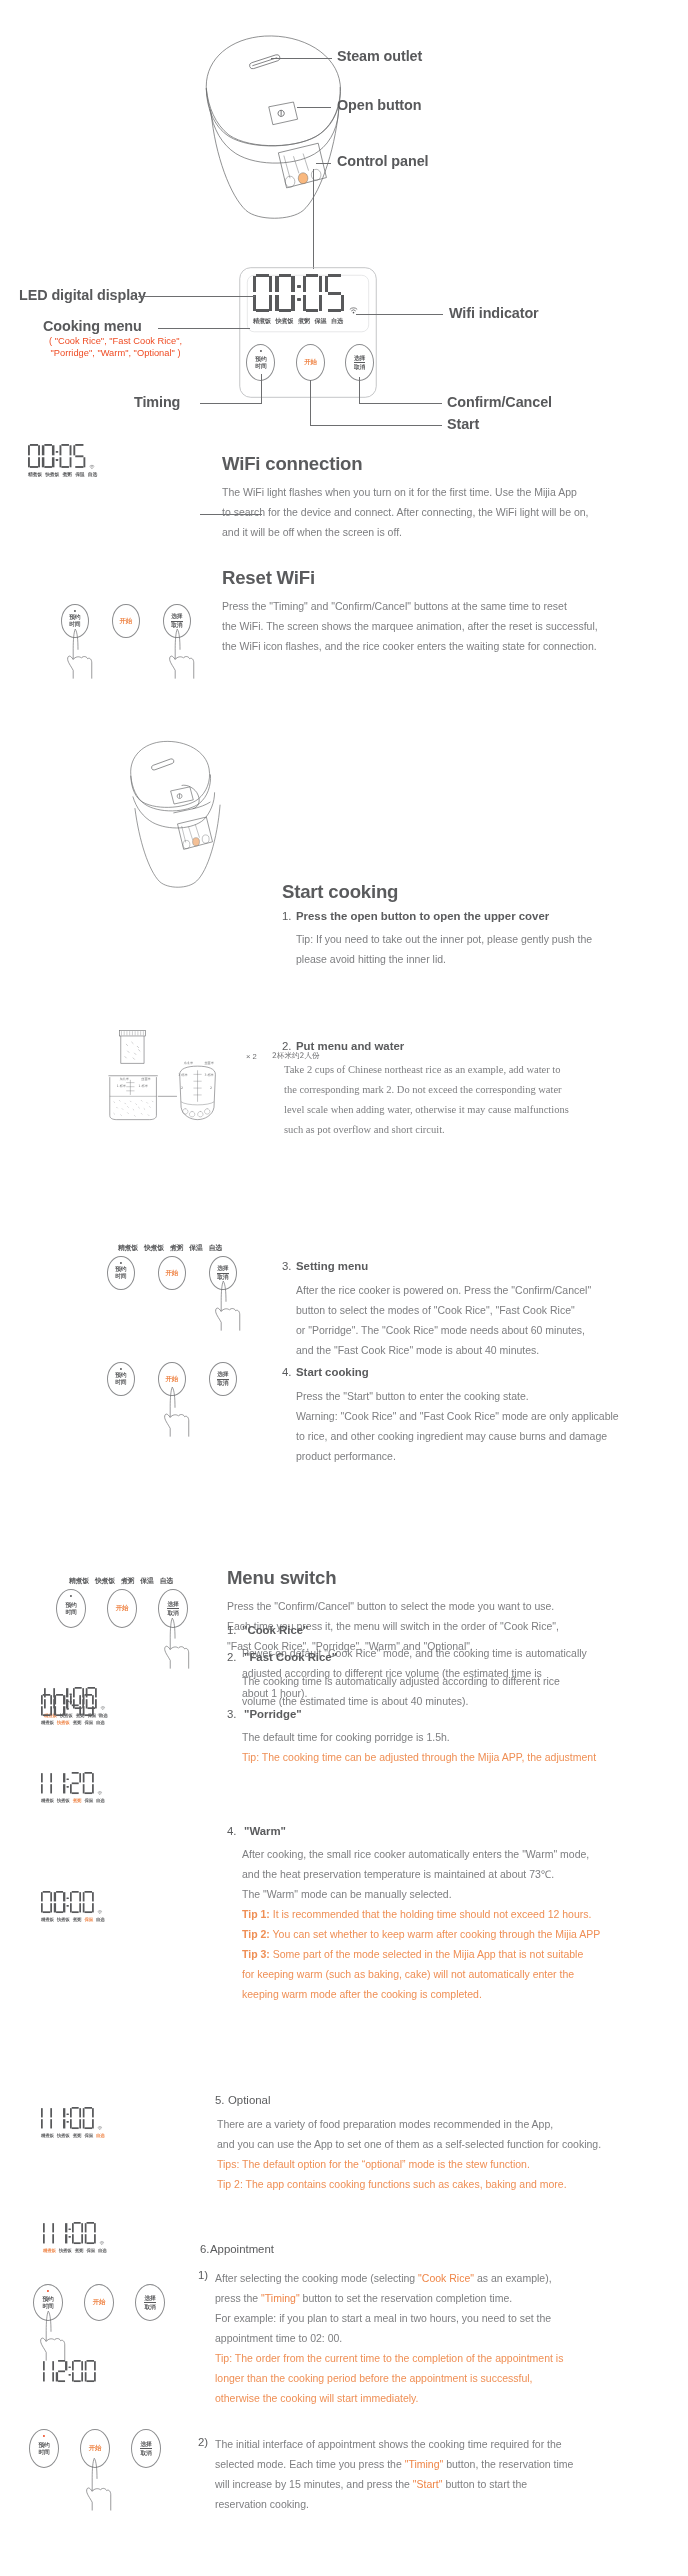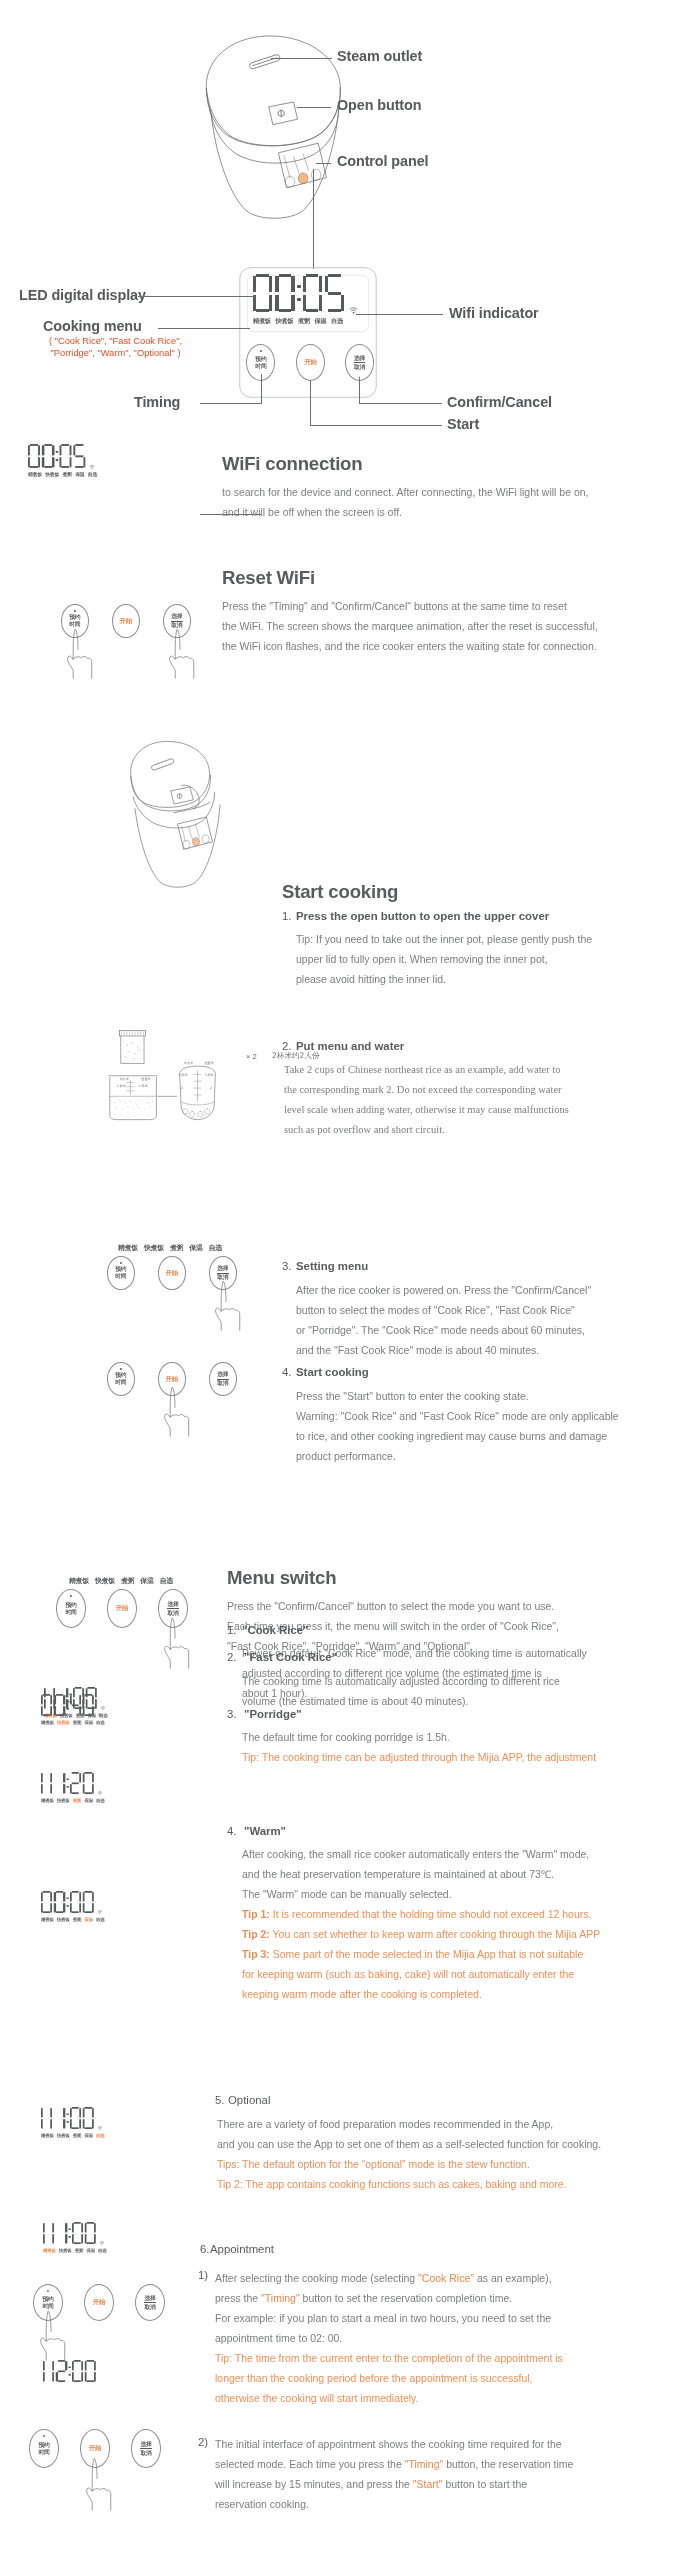--- a/index.html
+++ b/index.html
@@ -291,20 +291,21 @@
       <span style="font-size:7.6px;">精煮饭</span>
       <span style="font-size:7.6px;">快煮饭</span>
       <span style="font-size:7.6px;">煮粥</span>
       <span style="font-size:7.6px;">保温</span>
       <span style="font-size:7.6px;">自选</span>
     </div>
   </div>
 
   <div class="txtblock h1" style="left:222px; top:453px;">WiFi connection</div>
   <div class="txtblock body-t" style="left:222px; top:482px; width:454px;">
+    <div>The WiFi light flashes when you turn on it for the first time. Use the Mijia App</div>
     <div>to search for the device and connect. After connecting, the WiFi light will be on,</div>
     <div>and it will be off when the screen is off.</div>
   </div>
 
   <div class="txtblock h1" style="left:222px; top:567px;">Reset WiFi</div>
   <div class="txtblock body-t" style="left:222px; top:596px; width:458px;">
     <div>Press the "Timing" and "Confirm/Cancel" buttons at the same time to reset</div>
     <div>the WiFi. The screen shows the marquee animation, after the reset is successful,</div>
     <div>the WiFi icon flashes, and the rice cooker enters the waiting state for connection.</div>
   </div>
@@ -369,21 +370,20 @@
         <path d="M104 72 C112 70, 124 76, 128 86 C132 96, 128 104, 120 106 L92 112"></path>
         <path d="M120 106 C130 104, 140 100, 146 96"></path>
       </g>
     </svg>
   </div>
 
   <div class="txtblock num" style="left:282px; top:910px;">1.</div>
   <div class="txtblock h2" style="left:296px; top:910px;">Press the open button to open the upper cover</div>
   <div class="txtblock body-t" style="left:296px; top:929px; width:385px;">
     <div>Tip: If you need to take out the inner pot, please gently push the</div>
-    <div>upper lid to fully open it. When removing the inner pot,</div>
     <div>please avoid hitting the inner lid.</div>
   </div>
 
   <div class="illus" style="left:96px; top:1025px;">
     <svg width="151" height="96" viewBox="0 0 220 140">
       <g fill="none" stroke="#6d6e70" stroke-width="0.9">
 
         <rect x="34" y="8" width="38" height="8"></rect>
         <path d="M36 16 L36 56 L70 56 L70 16"></path>
         <g stroke-width="0.5">
@@ -1047,21 +1047,21 @@
   </div>
 
   <div class="txtblock num" style="left:200px; top:2243px;">6.</div>
   <div class="txtblock h2" style="left:210px; top:2243px; font-weight:400;">Appointment</div>
   <div class="txtblock num" style="left:198px; top:2269px;">1)</div>
   <div class="txtblock body-t" style="left:215px; top:2268px; width:468px;">
     <div>After selecting the cooking mode (selecting <span class="orange">"Cook Rice"</span> as an example),</div>
     <div>press the <span class="orange">"Timing"</span> button to set the reservation completion time.</div>
     <div>For example: if you plan to start a meal in two hours, you need to set the</div>
     <div>appointment time to 02: 00.</div>
-    <div class="tip">Tip: The time from the current enter to the completion of the appointment is</div>
+    <div class="tip">Tip: The order from the current time to the completion of the appointment is</div>
     <div class="tip">longer than the cooking period before the appointment is successful,</div>
     <div class="tip">otherwise the cooking will start immediately.</div>
   </div>
 
   <div class="led" style="left:43px; top:2360px; transform:scale(0.58); transform-origin:left top;">
     <div class="led-digits">
       <span class="digit" style="width:19px;height:39px;">
         <i class="seg off" style="left:3.4px;top:0;width:12.4px;height:3.4px;"></i>
           <i class="seg" style="left:0;top:2.1px;width:3.4px;height:16px;"></i>
         <i class="seg" style="left:16px;top:2.1px;width:3.4px;height:16px;"></i>

